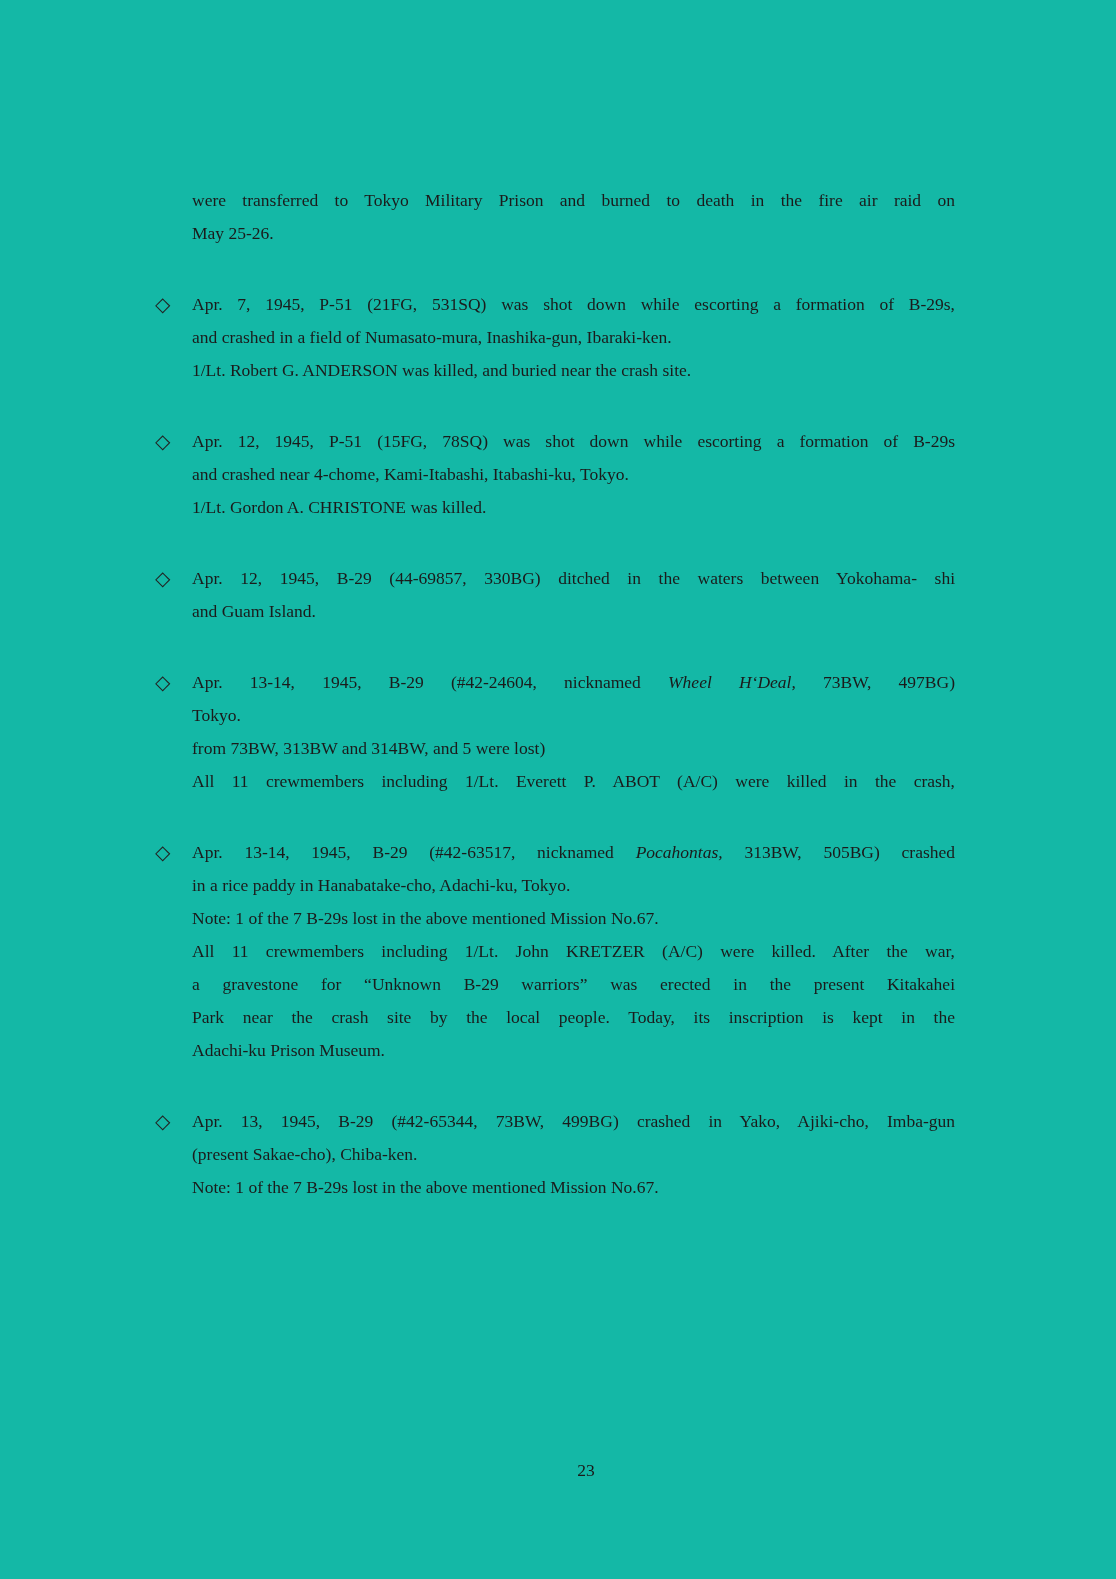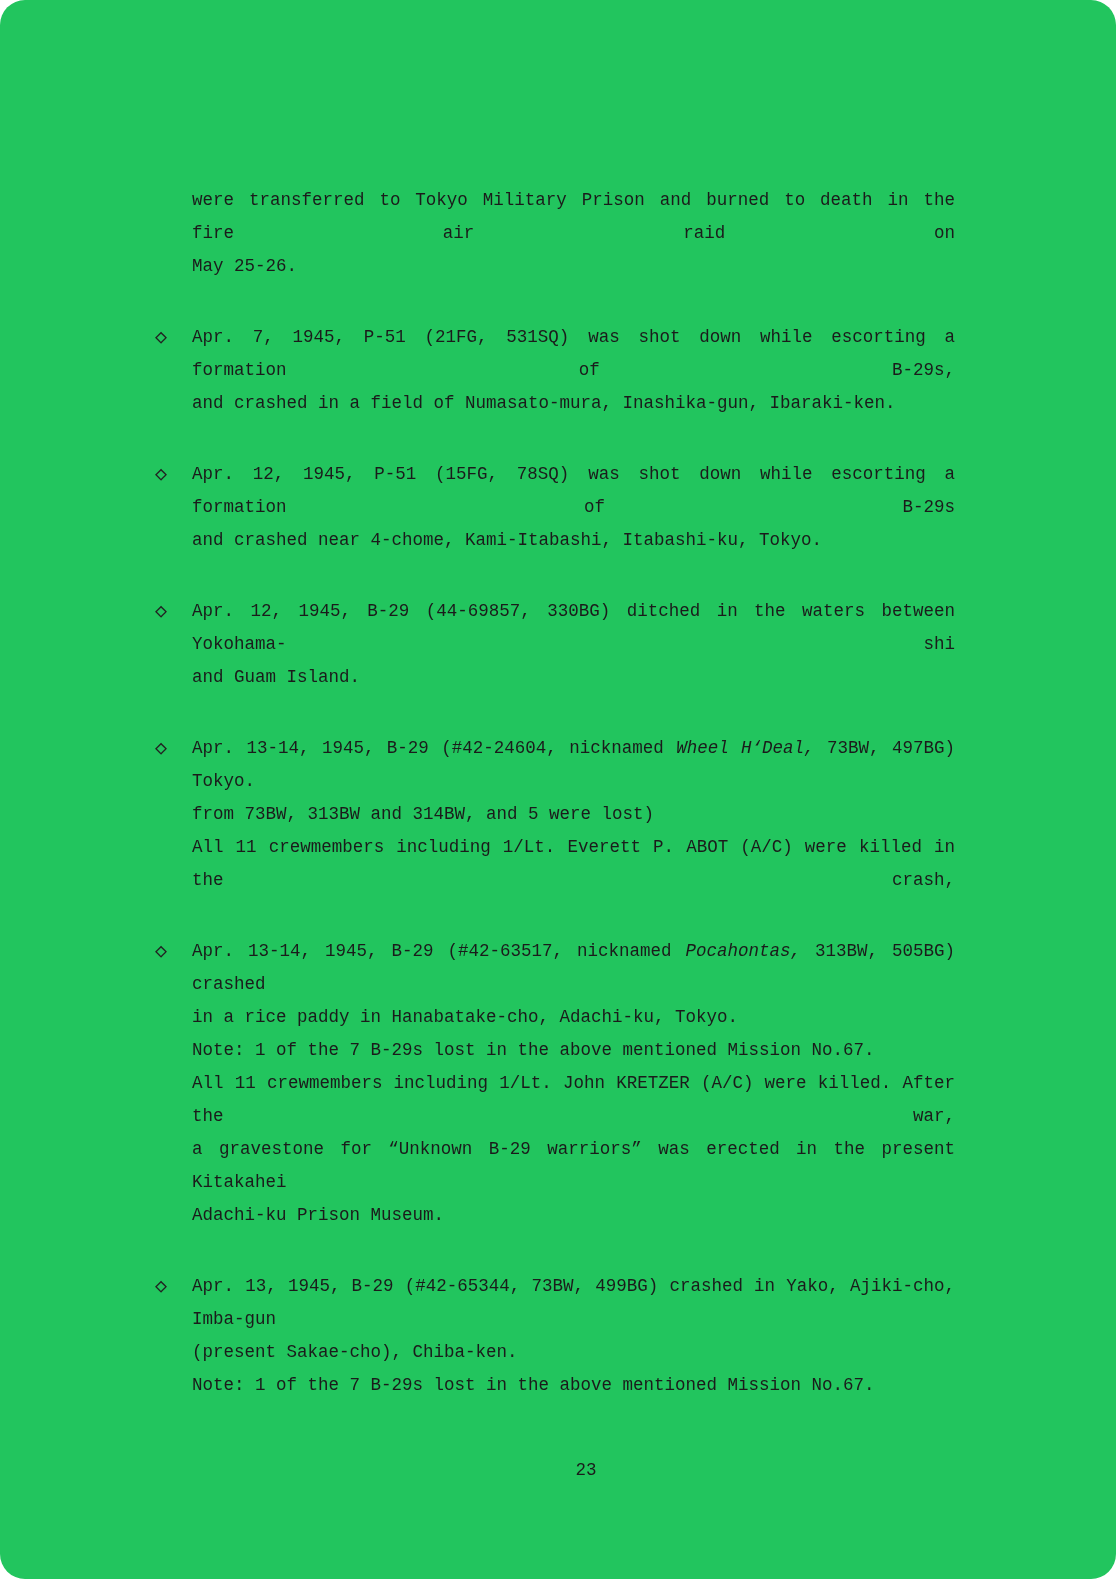--- a/index.html
+++ b/index.html
@@ -1,24 +1,23 @@
 <!DOCTYPE html>
 <html><head>
 <meta charset="utf-8">
 <style>
   html, body { margin: 0; padding: 0; background: #ffffff; }
   .page {
     position: relative;
     width: 1116px;
     height: 1579px;
-    background: #22c55e;
-    font-family: Liberation Mono, monospace;
+    background: #14b8a6;
+    font-family: Liberation Serif, serif;
     color: #1b1b1b;
     overflow: hidden;
-    border-radius: 25px;
   }
   .content {
     position: absolute;
     left: 154px;
     top: 184px;
     width: 801px;
   }
   .item {
     position: relative;
     padding-left: 38px;
@@ -67,26 +66,32 @@
           <div class="line">were transferred to Tokyo Military Prison and burned to death in the fire air raid on</div>
           <div class="line last">May 25-26.</div>
         </div>
       </section>
       <section class="item">
         <span class="bullet">◇</span>
         <div class="para">
           <div class="line">Apr. 7, 1945, P-51 (21FG, 531SQ) was shot down while escorting a formation of B-29s,</div>
           <div class="line last">and crashed in a field of Numasato-mura, Inashika-gun, Ibaraki-ken.</div>
         </div>
+        <div class="para">
+          <div class="line last">1/Lt. Robert G. ANDERSON was killed, and buried near the crash site.</div>
+        </div>
       </section>
       <section class="item">
         <span class="bullet">◇</span>
         <div class="para">
           <div class="line">Apr. 12, 1945, P-51 (15FG, 78SQ) was shot down while escorting a formation of B-29s</div>
           <div class="line last">and crashed near 4-chome, Kami-Itabashi, Itabashi-ku, Tokyo.</div>
+        </div>
+        <div class="para">
+          <div class="line last">1/Lt. Gordon A. CHRISTONE was killed.</div>
         </div>
       </section>
       <section class="item">
         <span class="bullet">◇</span>
         <div class="para">
           <div class="line">Apr. 12, 1945, B-29 (44-69857, 330BG) ditched in the waters between Yokohama- shi</div>
           <div class="line last">and Guam Island.</div>
         </div>
       </section>
       <section class="item">
@@ -107,20 +112,21 @@
         <div class="para">
           <div class="line">Apr. 13-14, 1945, B-29 (#42-63517, nicknamed <i>Pocahontas,</i> 313BW, 505BG) crashed</div>
           <div class="line last">in a rice paddy in Hanabatake-cho, Adachi-ku, Tokyo.</div>
         </div>
         <div class="para">
           <div class="line last">Note: 1 of the 7 B-29s lost in the above mentioned Mission No.67.</div>
         </div>
         <div class="para">
           <div class="line">All 11 crewmembers including 1/Lt. John KRETZER (A/C) were killed. After the war,</div>
           <div class="line">a gravestone for “Unknown B-29 warriors” was erected in the present Kitakahei</div>
+          <div class="line">Park near the crash site by the local people. Today, its inscription is kept in the</div>
           <div class="line last">Adachi-ku Prison Museum.</div>
         </div>
       </section>
       <section class="item">
         <span class="bullet">◇</span>
         <div class="para">
           <div class="line">Apr. 13, 1945, B-29 (#42-65344, 73BW, 499BG) crashed in Yako, Ajiki-cho, Imba-gun</div>
           <div class="line last">(present Sakae-cho), Chiba-ken.</div>
         </div>
         <div class="para">

